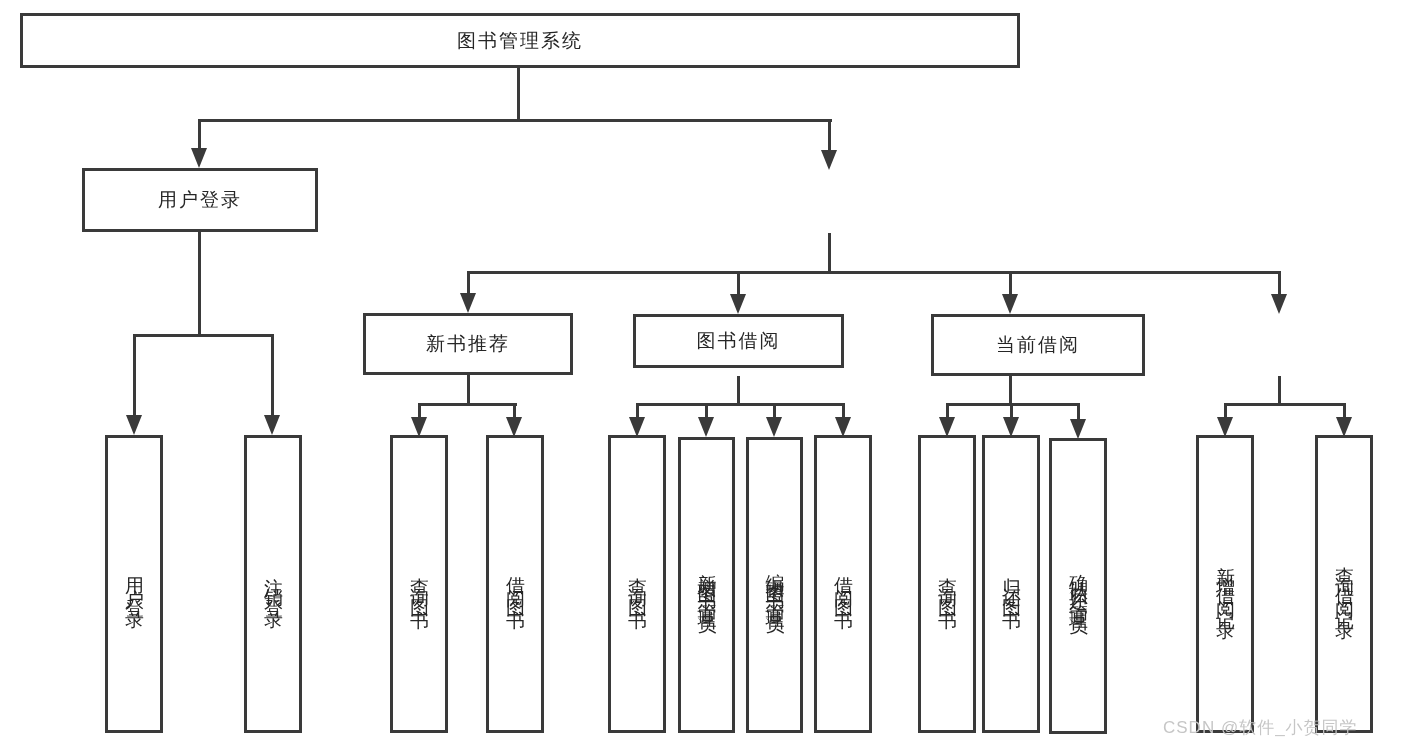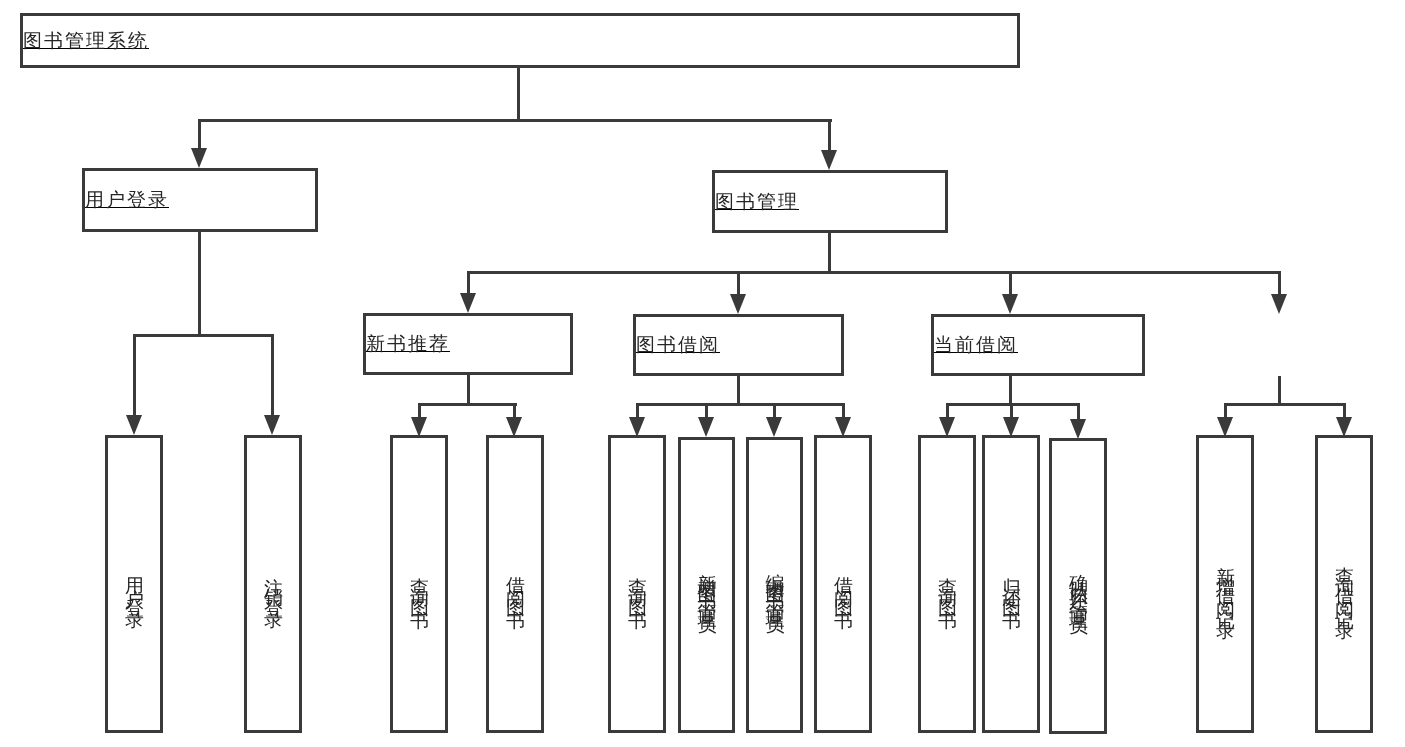--- a/index.html
+++ b/index.html
@@ -9,21 +9,21 @@
   *{box-sizing:border-box;margin:0;padding:0;}
   html,body{background:#ffffff;}
   body{font-family:"Liberation Sans","DejaVu Sans",sans-serif;}
   .canvas{position:relative;width:1405px;height:747px;background:#fff;overflow:hidden;}
 
   
   .node{
     position:absolute;
     border:3px solid var(--line);
     background:#fff;
-    display:flex;align-items:center;justify-content:flex-start;text-decoration:underline;
+    display:flex;align-items:center;justify-content:center;
   }
   .node span{font-size:19px;color:var(--ink);letter-spacing:2px;white-space:nowrap;}
 
   
   .leaf{
     position:absolute;
     width:58px;height:298px;
     border:3px solid var(--line);
     background:#fff;
     display:flex;align-items:center;justify-content:center;
@@ -70,23 +70,20 @@
   <div class="vl" style="left:517px;top:68px;height:53px;"></div>
   <div class="hl" style="left:198px;top:119px;width:634px;"></div>
   <div class="vl" style="left:198px;top:119px;height:31px;"></div>
   <div class="arr" style="left:191px;top:148px;"></div>
   <div class="vl" style="left:828px;top:119px;height:33px;"></div>
   <div class="arr" style="left:821px;top:150px;"></div>
 
   <div class="node" style="left:82px;top:168px;width:236px;height:64px;">
     <span>用户登录</span>
   </div>
-  <div class="node" style="left:712px;top:170px;width:236px;height:63px;">
-    <span>图书管理</span>
-  </div>
 
   <div class="vl" style="left:198px;top:232px;height:105px;"></div>
   <div class="hl" style="left:133px;top:334px;width:141px;"></div>
   <div class="vl" style="left:133px;top:334px;height:83px;"></div>
   <div class="arr" style="left:126px;top:415px;"></div>
   <div class="vl" style="left:271px;top:334px;height:83px;"></div>
   <div class="arr" style="left:264px;top:415px;"></div>
 
   <div class="vl" style="left:828px;top:233px;height:41px;"></div>
   <div class="hl" style="left:467px;top:271px;width:814px;"></div>
@@ -95,21 +92,21 @@
   <div class="vl" style="left:737px;top:271px;height:24px;"></div>
   <div class="arr" style="left:730px;top:294px;"></div>
   <div class="vl" style="left:1009px;top:271px;height:24px;"></div>
   <div class="arr" style="left:1002px;top:294px;"></div>
   <div class="vl" style="left:1278px;top:271px;height:24px;"></div>
   <div class="arr" style="left:1271px;top:294px;"></div>
 
   <div class="node" style="left:363px;top:313px;width:210px;height:62px;">
     <span>新书推荐</span>
   </div>
-  <div class="node" style="left:633px;top:314px;width:211px;height:62px;">
+  <div class="node" style="left:633px;top:314px;width:211px;height:54px;">
     <span>图书借阅</span>
   </div>
   <div class="node" style="left:903px;top:314px;width:214px;height:62px;margin-left:28px;">
     <span>当前借阅</span>
   </div>
 
   <div class="vl" style="left:467px;top:375px;height:31px;"></div>
   <div class="hl" style="left:418px;top:403px;width:99px;"></div>
   <div class="vl" style="left:418px;top:403px;height:14px;"></div>
   <div class="arr" style="left:411px;top:417px;"></div>
@@ -180,14 +177,15 @@
     <span class="long">确认归还（管理员）</span>
   </div>
 
   <div class="leaf" style="left:1196px;top:435px;">
     <span>新增借阅记录</span>
   </div>
   <div class="leaf" style="left:1315px;top:435px;">
     <span>查询借阅记录</span>
   </div>
 
+  <div class="watermark">CSDN @软件_小贺同学</div>
 
 </div>
 
 </body></html>

